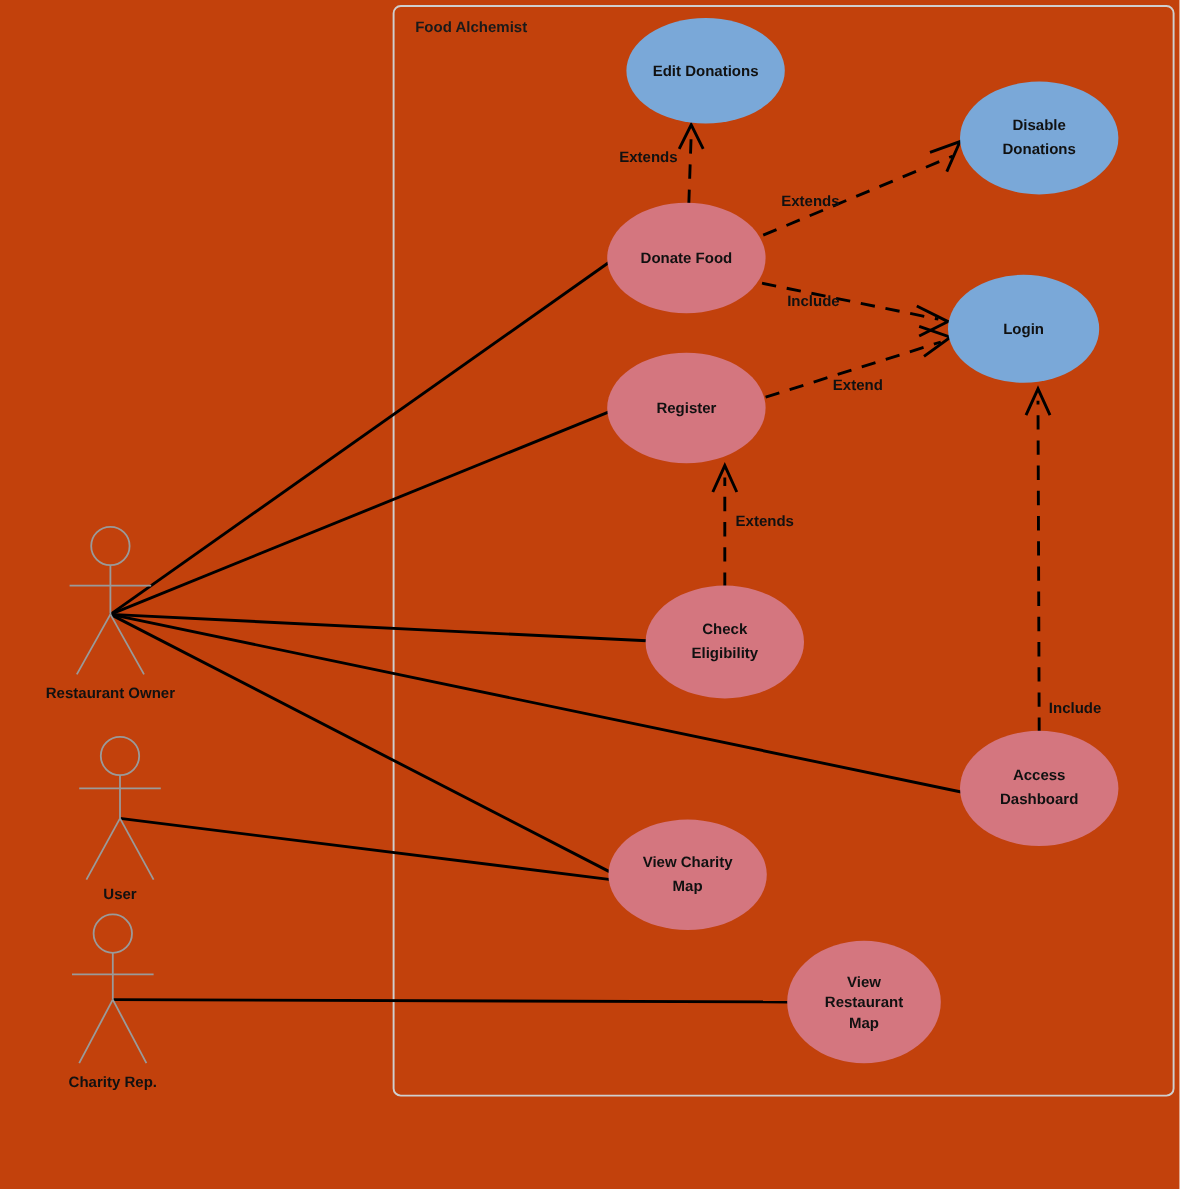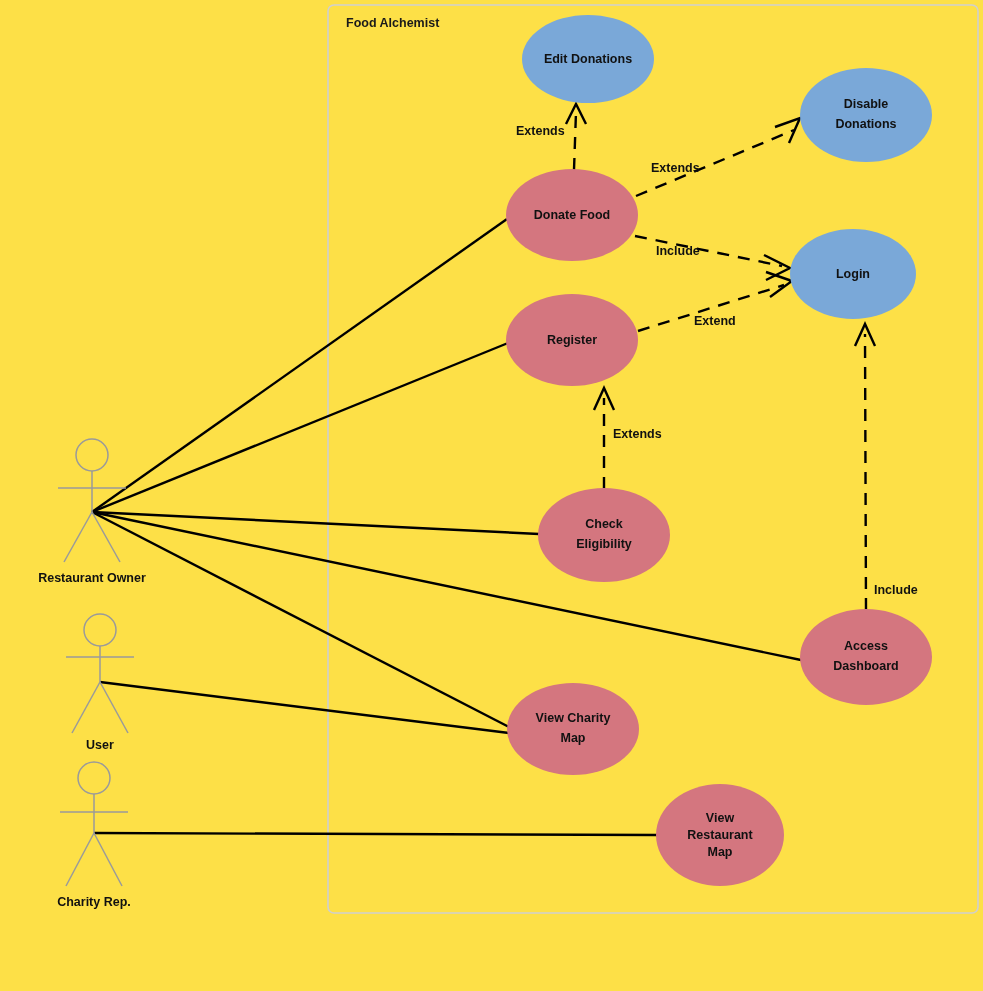--- a/index.html
+++ b/index.html
@@ -4,21 +4,21 @@
 <style>
   html, body {
     margin: 0;
     padding: 0;
     background: #ffffff;
   }
   #canvas {
     position: relative;
     width: 983px;
     height: 991px;
-    background: #fde047;
+    background: #c2410c;
     font-family: "Liberation Sans", sans-serif;
     overflow: hidden;
   }
   #diagram-svg {
     position: absolute;
     left: 0;
     top: 0;
     width: 983px;
     height: 991px;
   }

